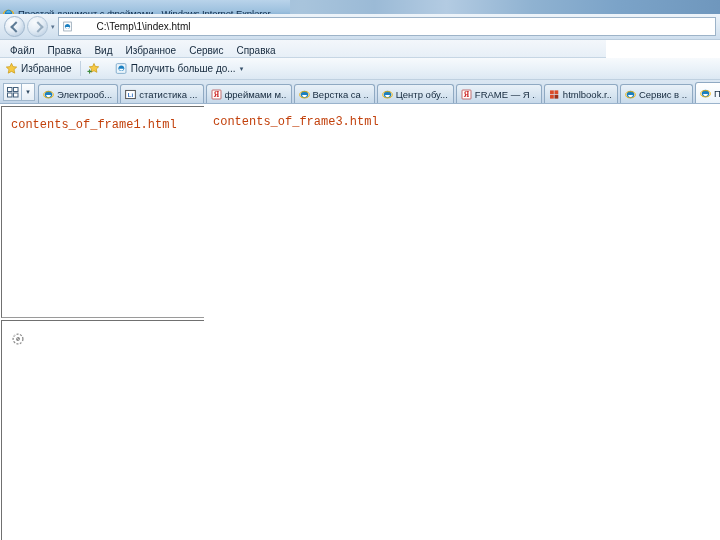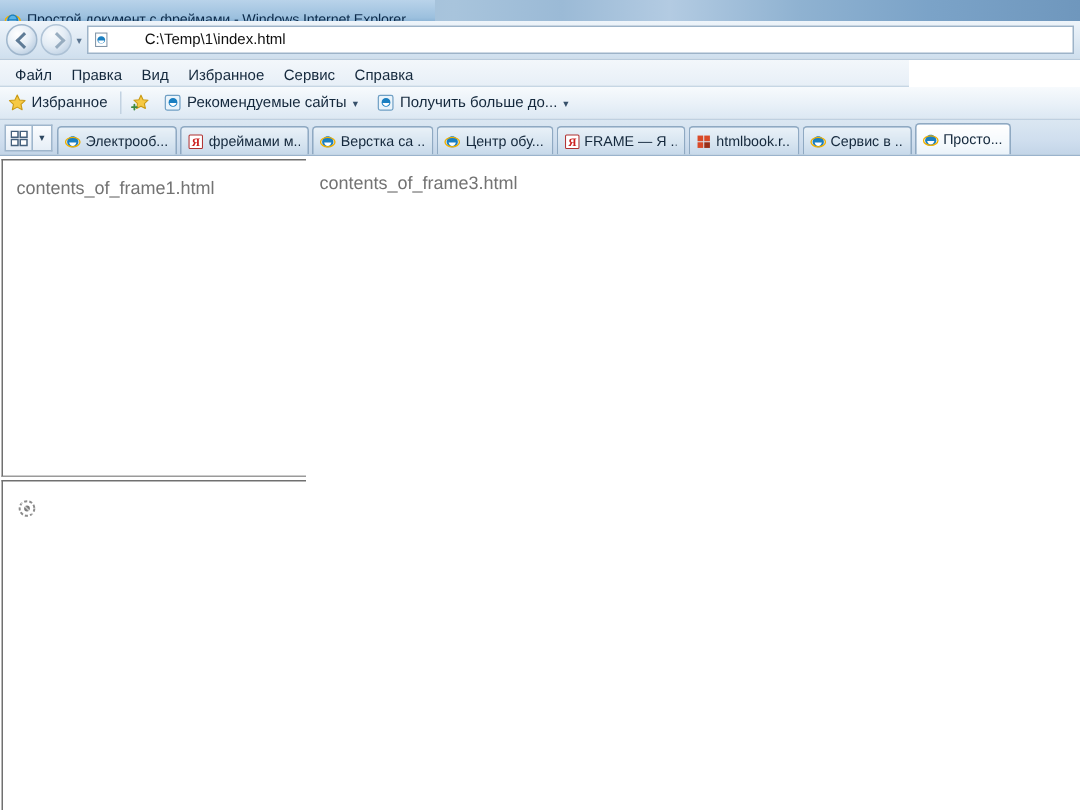--- a/index.html
+++ b/index.html
@@ -249,23 +249,23 @@
     background: #ffffff;
   }
 
   .frame {
     position: absolute;
     background: #ffffff;
     box-sizing: border-box;
     overflow: hidden;
   }
   .frame-text {
-    font-family: Liberation Sans, sans-serif;
+    font-family: Liberation Mono, monospace;
     font-size: 12px;
-    color: #737373;
+    color: #c2410c;
     margin: 11px 0 11px 9px;
     white-space: nowrap;
   }
 
   
   #frame-1 {
     left: 1px; top: 2px;
     width: 218px; height: 212px;
     border: 1px solid #9a9a9a;
     border-top-color: #707070;
@@ -350,29 +350,20 @@
 
     <div class="fav-sep"></div>
 
     <div class="favitem">
       <svg class="ico" width="13" height="13" viewBox="0 0 16 16">
         <path d="M8.6 1.8l1.7 3.7 4.1.4-3 2.8.8 4-3.6-1.9-3.6 1.9.8-4-3-2.8 4.1-.4z" fill="#f6c944" stroke="#c99a15" stroke-width="0.9" stroke-linejoin="round"></path>
         <path d="M3.2 9.6v4M1.2 11.6h4" stroke="#3f8a3f" stroke-width="1.5" stroke-linecap="round"></path>
       </svg>
     </div>
 
-    <div class="favitem">
-      <svg class="ico" width="13" height="13" viewBox="0 0 16 16">
-        <rect x="1.5" y="2" width="12" height="12" rx="1.5" fill="#eaf4fb" stroke="#6f9fc4" stroke-width="1"></rect>
-        <path d="M7.8 4.2c2 0 3.6 1.5 3.6 3.5S9.8 11.2 7.8 11.2 4.2 9.7 4.2 7.7s1.6-3.5 3.6-3.5z" fill="#1a7fc1"></path>
-        <path d="M5 8.3h5.6c-.3 1.4-1.5 2.4-2.8 2.4S5.3 9.7 5 8.3z" fill="#ffffff"></path>
-      </svg>
-      <span>Рекомендуемые сайты</span>
-      <span class="caret">▾</span>
-    </div>
 
     <div class="favitem" style="margin-left:6px;justify-content:center;">
       <svg class="ico" width="13" height="13" viewBox="0 0 16 16">
         <rect x="1.5" y="2" width="12" height="12" rx="1.5" fill="#eaf4fb" stroke="#6f9fc4" stroke-width="1"></rect>
         <path d="M7.8 4.2c2 0 3.6 1.5 3.6 3.5S9.8 11.2 7.8 11.2 4.2 9.7 4.2 7.7s1.6-3.5 3.6-3.5z" fill="#1a7fc1"></path>
         <path d="M5 8.3h5.6c-.3 1.4-1.5 2.4-2.8 2.4S5.3 9.7 5 8.3z" fill="#ffffff"></path>
       </svg>
       <span>Получить больше до...</span>
       <span class="caret">▾</span>
     </div>
@@ -391,20 +382,27 @@
 
     <div class="tab">
       <svg class="favicon" viewBox="0 0 16 16">
         <path d="M8 2.6c3 0 5.4 2.4 5.4 5.4S11 13.4 8 13.4 2.6 11 2.6 8 5 2.6 8 2.6z" fill="#1a7fc1"></path>
         <path d="M4.5 8.7h7c-.3 1.9-1.8 3.3-3.5 3.3S4.8 10.6 4.5 8.7z" fill="#ffffff"></path>
         <ellipse cx="8" cy="8.3" rx="7" ry="4.6" fill="none" stroke="#f0b000" stroke-width="1.3"></ellipse>
       </svg>
       <span class="tab-label">Электрооб...</span>
     </div>
 
+    <div class="tab">
+      <svg class="favicon" viewBox="0 0 16 16">
+        <rect x="1" y="2" width="14" height="12" fill="#ffffff" stroke="#333" stroke-width="1.2"></rect>
+        <text x="8" y="11.5" font-family="Liberation Sans, sans-serif" font-size="9" font-weight="bold" fill="#2f6fbf" text-anchor="middle">Li</text>
+      </svg>
+      <span class="tab-label">статистика ...</span>
+    </div>
 
     <div class="tab">
       <svg class="favicon" viewBox="0 0 16 16">
         <rect x="1.5" y="1.5" width="13" height="13" rx="1" fill="#ffffff" stroke="#b03030" stroke-width="1"></rect>
         <text x="8" y="12" font-family="Liberation Serif, serif" font-size="11" font-weight="bold" fill="#cc2020" text-anchor="middle">Я</text>
       </svg>
       <span class="tab-label">фреймами м...</span>
     </div>
 
     <div class="tab">

